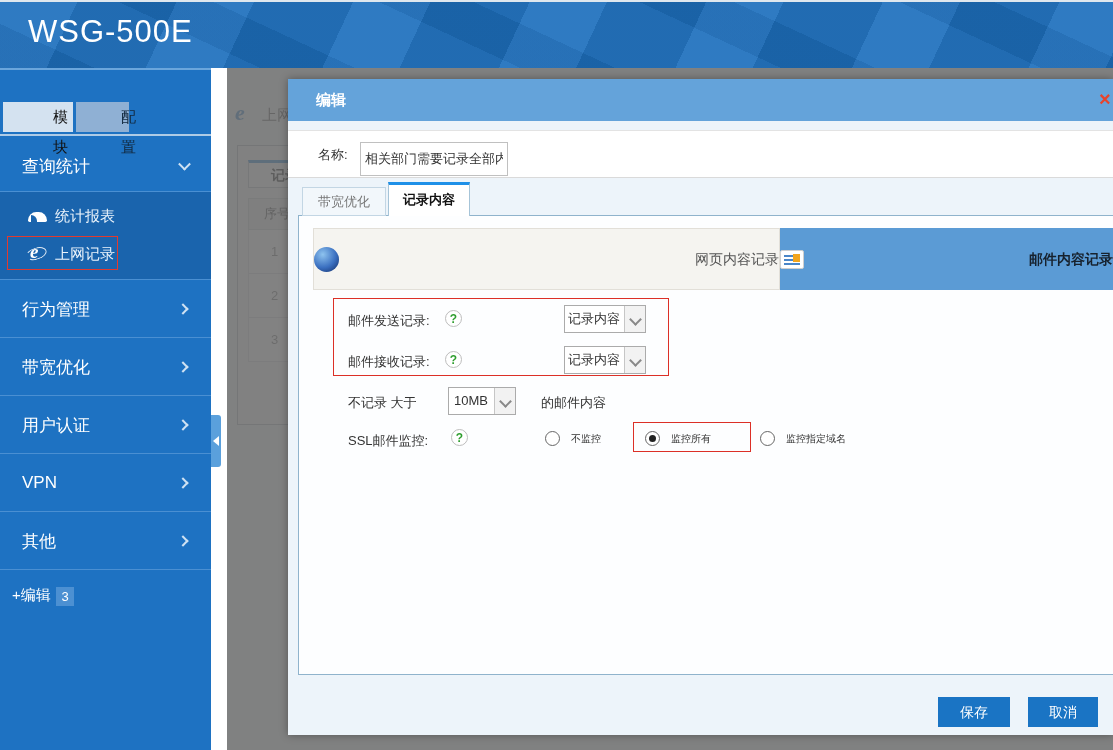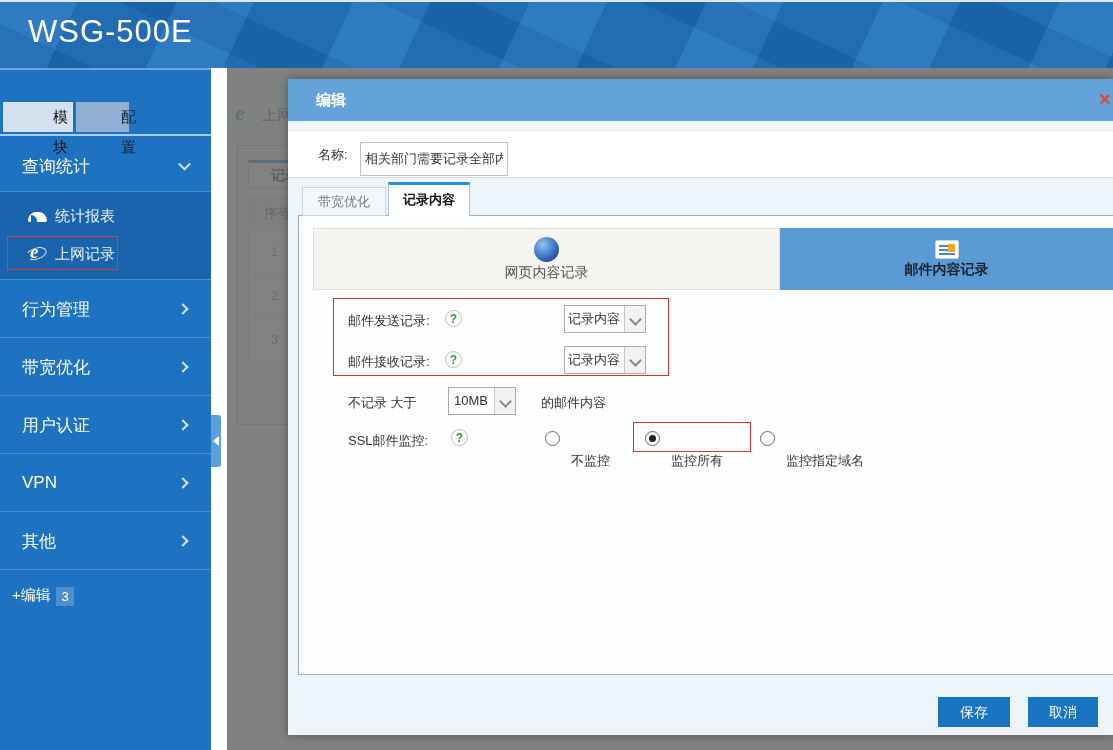--- a/index.html
+++ b/index.html
@@ -66,21 +66,21 @@
   .name-label { position:absolute; left:30px; top:0; line-height:48px; font-size:13px; color:#333; }
   .name-input { position:absolute; left:72px; top:11px; width:148px; height:26px; border:1px solid #c0c0c0; font-size:13px; padding:16px 4px; color:#333; font-family:inherit; }
 
   .mtab { position:absolute; text-align:center; cursor:pointer; }
   .mtab.inactive { left:14px; top:108px; width:84px; height:29px; background:#f2f7fb; border:1px solid #c3d6e4; color:#777; font-size:13px; line-height:27px; z-index:2; }
   .mtab.active { left:100px; top:103px; width:82px; height:34px; background:#fff; border:1px solid #a6c4d8; border-bottom:none; border-top:3px solid #1e90e8; color:#111; font-weight:bold; font-size:13px; line-height:29px; z-index:3; }
 
   .tab-panel { position:absolute; left:10px; top:136px; width:816px; height:460px; border:1px solid #8fb3cc; background:#fdfeff; z-index:1; }
 
   .segments { position:absolute; left:14px; top:12px; right:0; height:62px; display:flex; }
-  .seg { flex-direction:column; display:flex; align-items:center; justify-content:center; cursor:pointer; }
+  .seg { flex-direction:row; display:flex; align-items:center; justify-content:space-between; cursor:pointer; }
   .seg.web { width:467px; background:#f5f4f0; border:1px solid #e2dfd8; color:#555; }
   .seg.mail { flex:1; background:#5b9bd5; color:#17222e; font-weight:bold; }
   .seg .seg-label { font-size:14px; margin-top:2px; }
   .globe-icon { width:25px; height:25px; border-radius:50%; background:radial-gradient(circle at 35% 30%, #8ec3ef, #3a6fc0 55%, #14306b 95%); }
   .mail-icon { width:24px; height:19px; background:#fff; border:1px solid #cfcfcf; border-radius:2px; position:relative; }
   .mail-icon i { position:absolute; left:3px; height:2px; background:#4a86c8; }
   .mail-icon i.l1 { top:4px; width:9px; } .mail-icon i.l2 { top:8px; width:9px; } .mail-icon i.l3 { top:12px; width:16px; }
   .mail-icon b { position:absolute; right:3px; top:3px; width:7px; height:8px; background:#f2a51d; }
 
   .red-outline { position:absolute; border:1px solid #dc3027; }
@@ -90,21 +90,21 @@
   .fld-label { position:absolute; font-size:13px; color:#333; white-space:nowrap; }
   .q-icon { position:absolute; width:17px; height:17px; border:1px solid #bdbdbd; border-radius:50%; background:#fff; color:#2f9e2f; font-size:12px; font-weight:bold; text-align:center; line-height:16px; cursor:pointer; }
 
   .sel { position:absolute; height:28px; background:#fff; border:1px solid #ababab; font-size:13px; color:#333; cursor:pointer; }
   .sel .sel-val { position:absolute; left:0; right:22px; top:0; bottom:0; text-align:center; line-height:26px; }
   .sel .sel-arrow { position:absolute; right:0; top:0; width:21px; bottom:0; background:#f2f2f2; border-left:1px solid #c6c6c6; }
   .sel .sel-arrow::after { content:""; position:absolute; left:6px; top:9px; width:7px; height:7px; border-right:2px solid #888; border-bottom:2px solid #888; transform:rotate(45deg); }
 
   .radio { position:absolute; width:15px; height:15px; border:1px solid #666; border-radius:50%; background:#fff; cursor:pointer; }
   .radio.checked::after { content:""; position:absolute; left:3px; top:3px; width:7px; height:7px; border-radius:50%; background:#222; }
-  .radio-label { position:absolute; font-size:13px; color:#333; cursor:pointer; white-space:nowrap;margin-top:20px; }
+  .radio-label { position:absolute; font-size:10px; color:#333; cursor:pointer; white-space:nowrap; }
 
   .modal-btn { position:absolute; top:618px; height:30px; background:#1a74c4; color:#fff; font-size:14px; text-align:center; line-height:30px; cursor:pointer; }
   .btn-save { left:650px; width:72px; }
   .btn-cancel { left:740px; width:70px; }
 </style>
 </head>
 <body>
 
 <div class="header">
   <div class="header-title">WSG-500E</div>

